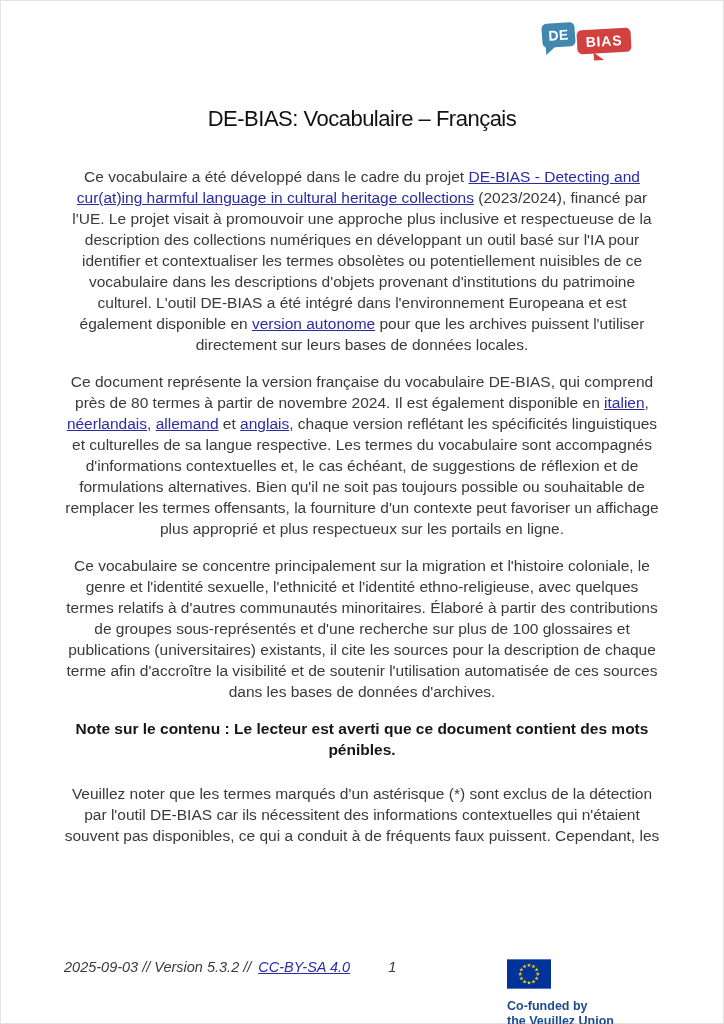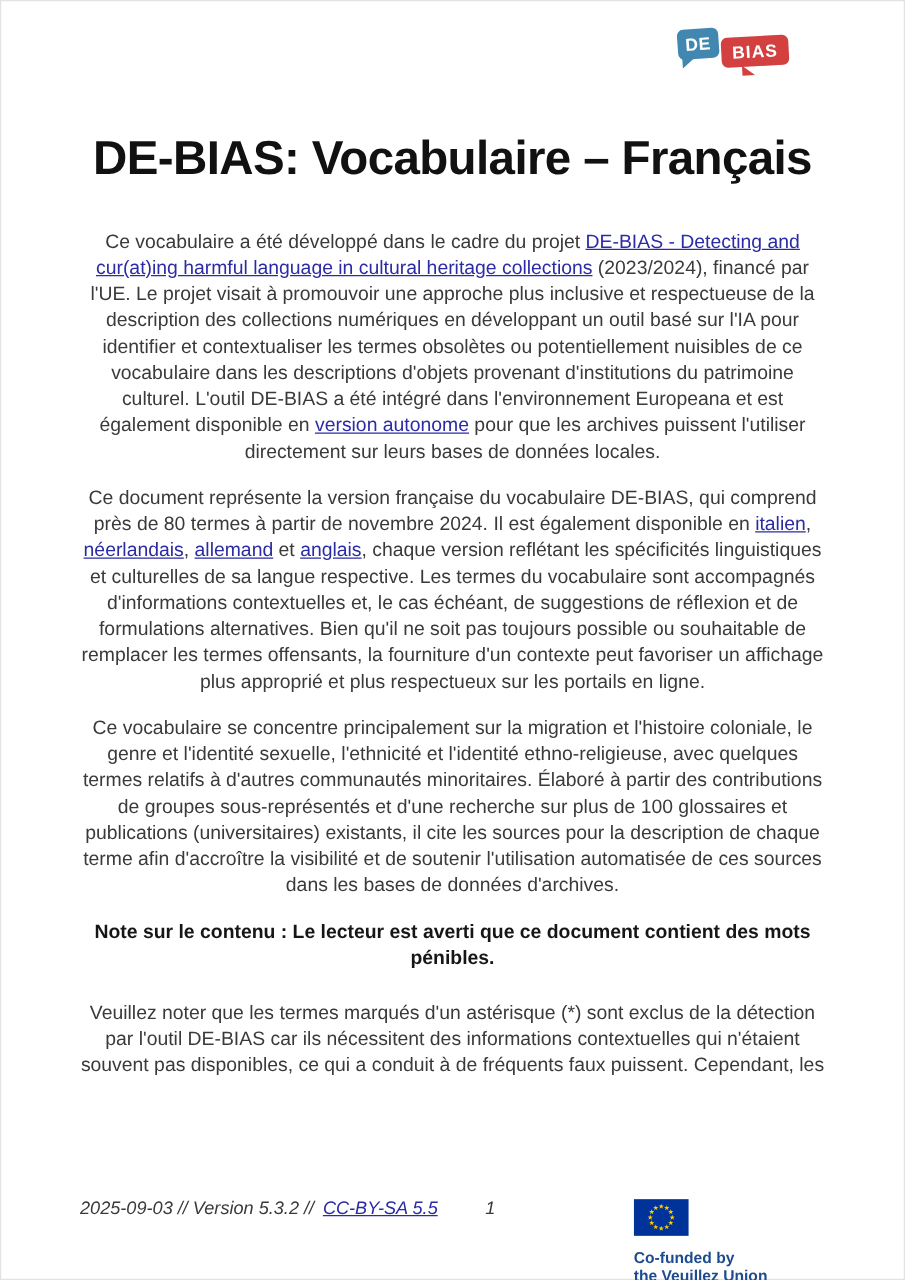--- a/index.html
+++ b/index.html
@@ -29,22 +29,22 @@
                background: var(--logo_red, #d24040); transform: rotate(-3deg);
                font-size: 14px; letter-spacing: .8px; }
   .bubble-bias::after { content: ""; position: absolute; left: 16px; bottom: -7px;
                border-style: solid; border-width: 8px 0 0 10px;
                border-color: transparent transparent transparent var(--logo_red, #d24040); }
 
   
   h1.doc-title {
     padding-top: 106px;
     text-align: center;
-    font-size: 38px;
-    font-weight: bold;
+    font-size: 22px;
+    font-weight: normal;
     color: var(--heading, #111);
     letter-spacing: -0.5px;
   }
 
   
   main.content { margin: 34px 64px 0 64px; }
   p.para {
     font-size: 15.5px;
     line-height: 21px;
     color: var(--body_text, #3a3a3a);
@@ -92,21 +92,21 @@
 <main class="content">
   <p class="para"><span>Ce vocabulaire a été développé dans le cadre du projet </span><a class="doc-link" href="#">DE-BIAS - Detecting and cur(at)ing harmful language in cultural heritage collections</a><span> (2023/2024), financé par l'UE. Le projet visait à promouvoir une approche plus inclusive et respectueuse de la description des collections numériques en développant un outil basé sur l'IA pour identifier et contextualiser les termes obsolètes ou potentiellement nuisibles de ce vocabulaire dans les descriptions d'objets provenant d'institutions du patrimoine culturel. L'outil DE-BIAS a été intégré dans l'environnement Europeana et est également disponible en </span><a class="doc-link" href="#">version autonome</a><span> pour que les archives puissent l'utiliser directement sur leurs bases de données locales.</span></p>
   <p class="para"><span>Ce document représente la version française du vocabulaire DE-BIAS, qui comprend près de 80 termes à partir de novembre 2024. Il est également disponible en </span><a class="doc-link" href="#">italien</a><span>, </span><a class="doc-link" href="#">néerlandais</a><span>, </span><a class="doc-link" href="#">allemand</a><span> et </span><a class="doc-link" href="#">anglais</a><span>, chaque version reflétant les spécificités linguistiques et culturelles de sa langue respective. Les termes du vocabulaire sont accompagnés d'informations contextuelles et, le cas échéant, de suggestions de réflexion et de formulations alternatives. Bien qu'il ne soit pas toujours possible ou souhaitable de remplacer les termes offensants, la fourniture d'un contexte peut favoriser un affichage plus approprié et plus respectueux sur les portails en ligne.</span></p>
   <p class="para"><span>Ce vocabulaire se concentre principalement sur la migration et l'histoire coloniale, le genre et l'identité sexuelle, l'ethnicité et l'identité ethno-religieuse, avec quelques termes relatifs à d'autres communautés minoritaires. Élaboré à partir des contributions de groupes sous-représentés et d'une recherche sur plus de 100 glossaires et publications (universitaires) existants, il cite les sources pour la description de chaque terme afin d'accroître la visibilité et de soutenir l'utilisation automatisée de ces sources dans les bases de données d'archives.</span></p>
   <p class="para note"><strong>Note sur le contenu : Le lecteur est averti que ce document contient des mots pénibles.</strong></p>
   <p class="para"><span>Veuillez noter que les termes marqués d'un astérisque (*) sont exclus de la détection par l'outil DE-BIAS car ils nécessitent des informations contextuelles qui n'étaient souvent pas disponibles, ce qui a conduit à de fréquents faux puissent. Cependant, les</span></p>
 </main>
 
 <footer class="page-footer">
   <span>2025-09-03 // Version 5.3.2 //</span>
-  <a class="doc-link" href="#">CC-BY-SA 5.5</a>
+  <a class="doc-link" href="#">CC-BY-SA 4.0</a>
   <span class="pagenum">1</span>
 </footer>
 
 <div class="eu-badge">
   <svg class="eu-flag" viewBox="0 0 45 30" xmlns="http://www.w3.org/2000/svg">
     <defs>
       <polygon id="eustar" points="0,-2.3 0.53,-0.73 2.19,-0.71 0.86,0.28 1.35,1.86 0,0.9 -1.35,1.86 -0.86,0.28 -2.19,-0.71 -0.53,-0.73"></polygon>
     </defs>
     <rect x="0" y="0" width="45" height="30"></rect>
     <use href="#eustar" transform="translate(22.5,6)"></use>

